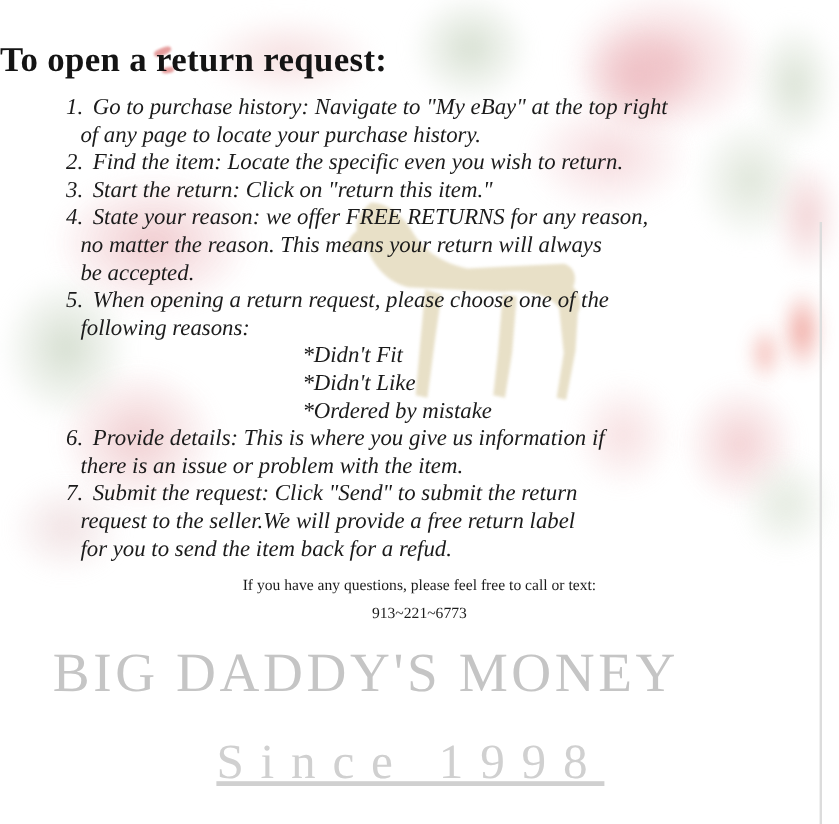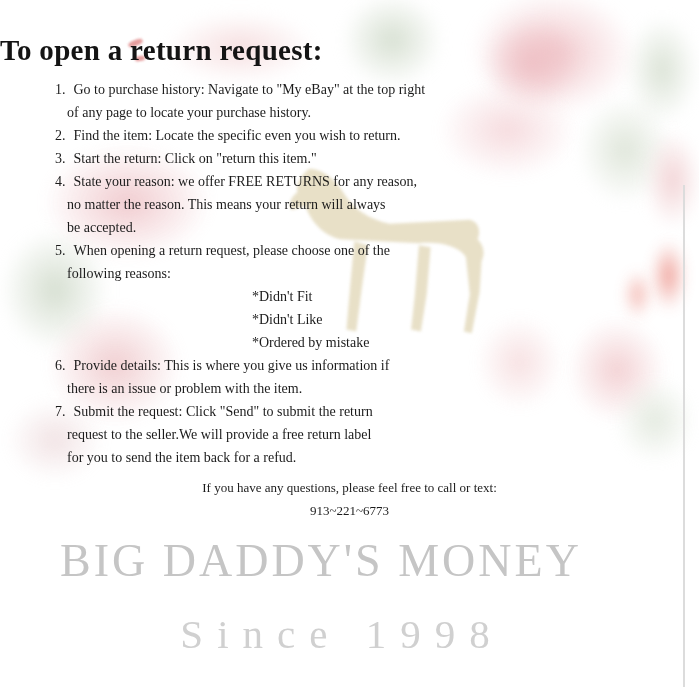--- a/index.html
+++ b/index.html
@@ -31,26 +31,26 @@
   .b-flower-mid-r    {left:552px;top:300px;width:130px;height:140px;background:radial-gradient(closest-side,#f1c9cc,rgba(241,201,204,0) 75%);opacity:.85;}
   .b-flower-center-r {left:462px;top:300px;width:115px;height:125px;background:radial-gradient(closest-side,#f4d4d6,rgba(244,212,214,0) 75%);opacity:.7;}
   .b-leaf-bottom-r   {left:600px;top:360px;width:110px;height:120px;background:radial-gradient(closest-side,#dde5d8,rgba(221,229,216,0) 72%);opacity:.8;}
   .speck{position:absolute;background:#d96a6a;border-radius:40%;filter:blur(1px);opacity:.65;}
   .speck-1{left:128px;top:40px;width:15px;height:6px;transform:rotate(-22deg);}
   .speck-2{left:135px;top:56px;width:10px;height:5px;transform:rotate(-10deg);}
   .deer{position:absolute;left:272px;top:165px;width:235px;height:180px;opacity:.42;filter:blur(1.5px);}
   .edge-line{position:absolute;left:683px;top:185px;bottom:0;width:1.5px;background:#dcdcdc;}
   
   .wm{position:absolute;z-index:1;white-space:nowrap;font-family:"Liberation Serif",serif;}
-  .wm-main{left:60px;top:534px;font-size:46px;letter-spacing:3px;color:#c5c5c5;}
-  .wm-sub{left:0;right:15px;top:610px;text-align:center;font-size:41px;letter-spacing:14px;color:#d0d0d0;}
+  .wm-main{left:44px;top:534px;font-size:46px;letter-spacing:3px;color:#c5c5c5;}
+  .wm-sub{left:0;right:15px;top:610px;text-align:center;font-size:41px;letter-spacing:14px;color:#d0d0d0;text-decoration:underline;}
   
   .content{position:absolute;inset:0;z-index:2;}
   h1.title{margin:33px 0 11px;text-align:left;font-size:29px;line-height:34px;font-weight:600;letter-spacing:.3px;color:#141414;}
-  .steps{padding:0 24px 0 55px;font-size:14px;line-height:23px;}
+  .steps{padding:0 24px 0 55px;font-size:19px;line-height:23px;font-style:italic;}
   .step{padding-left:12px;text-indent:-12px;}
   .num{margin-right:8px;}
   .txt{white-space:pre-line;}
   .reasons{margin-left:197px;}
   .note{margin-left:10px;white-space:pre-line;}
   .footer{margin-top:7px;text-align:center;font-size:13px;line-height:23px;}
 </style>
 </head>
 <body>
 

